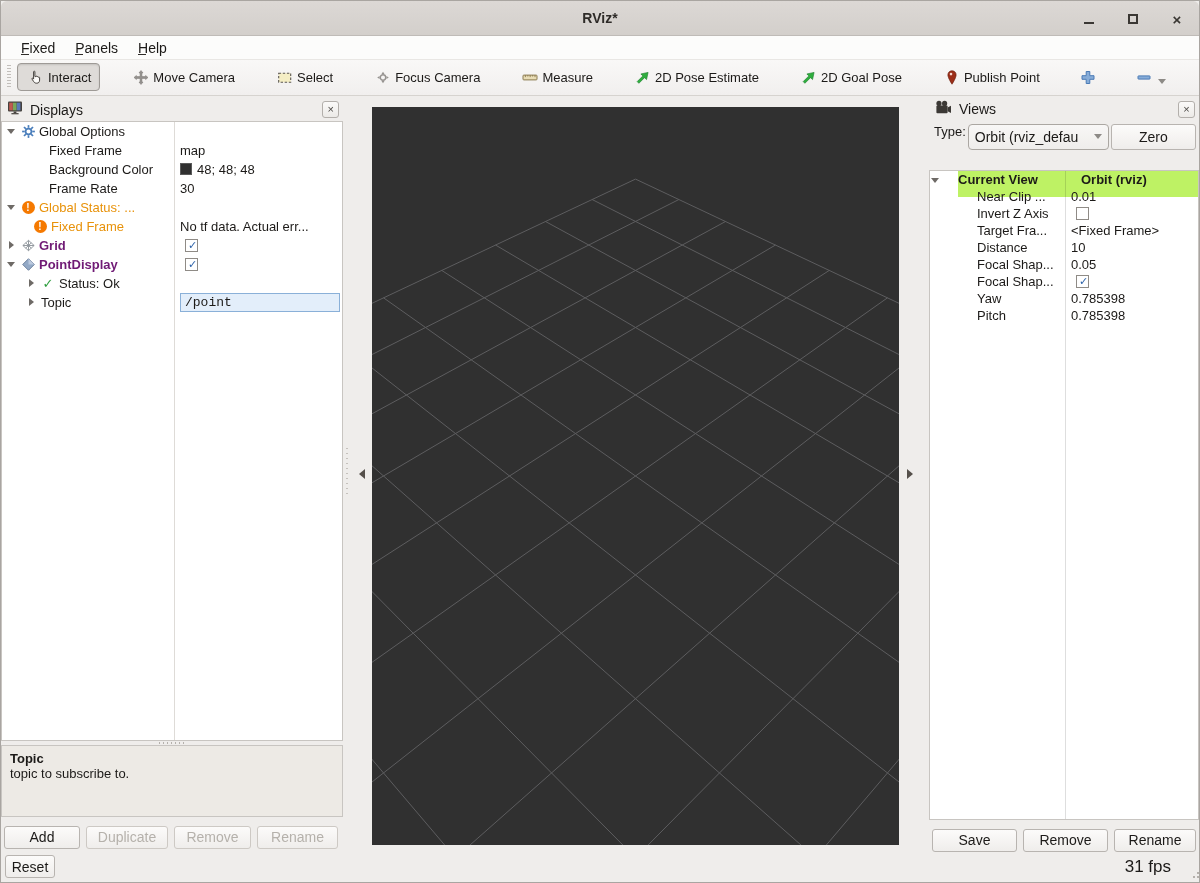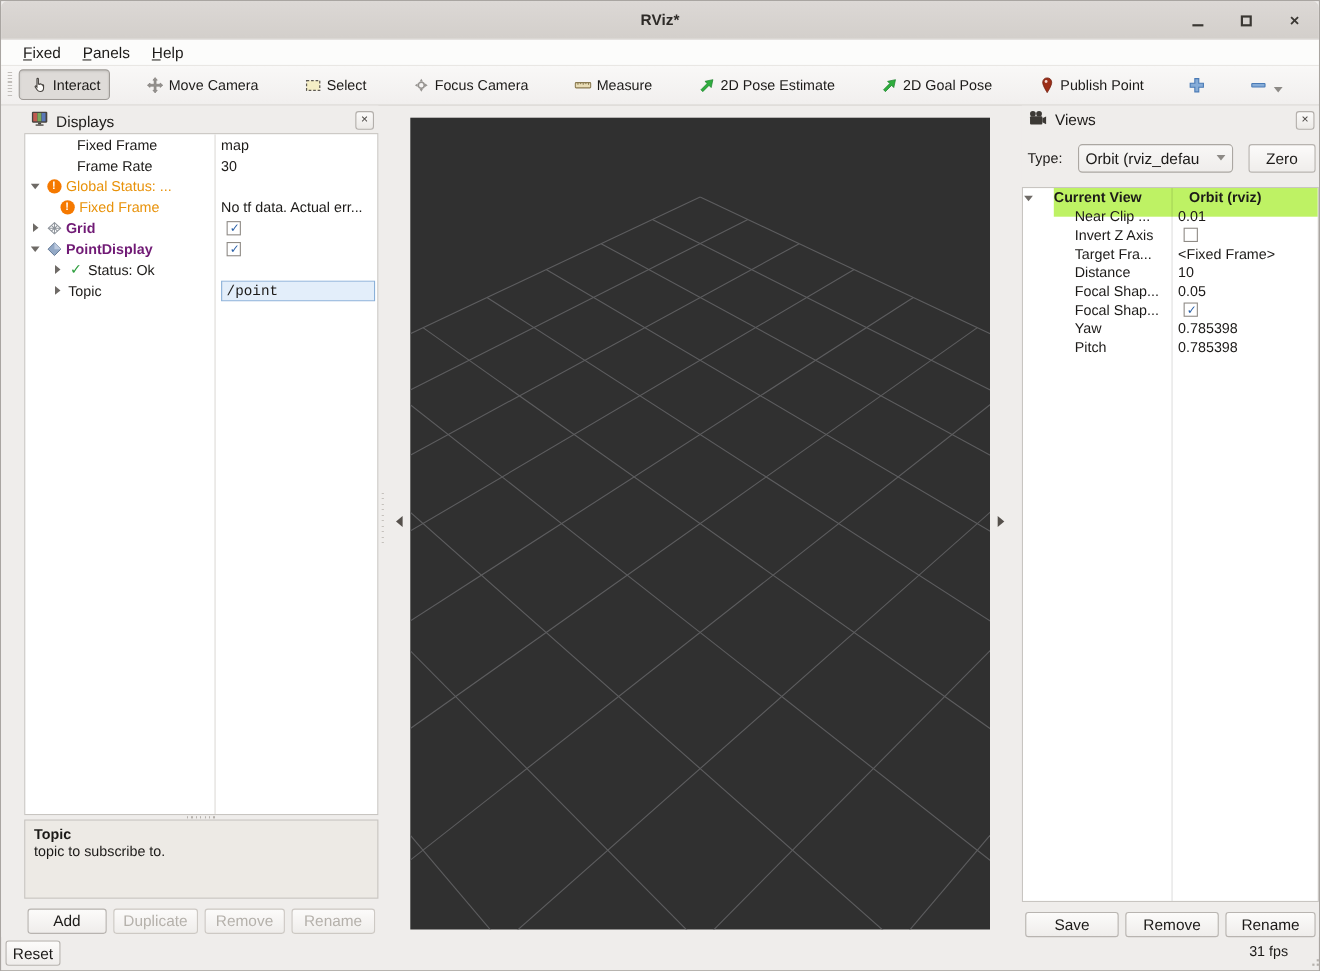--- a/index.html
+++ b/index.html
@@ -25,21 +25,21 @@
   .tb-handle { width:4px; height:24px; margin:0 6px 0 2px; background:repeating-linear-gradient(#c2beba 0 1px, transparent 1px 3px); }
   .tool { display:flex; align-items:center; gap:4px; padding:5px 8px; margin-right:22px; border:1px solid transparent; border-radius:4px; font-size:13px; }
   .tool.selected { background:#deDBd8; background:#dedbd8; border-color:#9e9a96; box-shadow:inset 0 1px 2px rgba(0,0,0,.12); }
   .tool svg { display:block; }
   .tool-small { padding:5px 6px; margin-right:24px; position:relative; }
   .dd-arrow { position:absolute; right:-8px; bottom:2px; width:0; height:0; border:4px solid transparent; border-top:5px solid #8d8a86; }
 
   
   .main { height:756px; display:flex; }
   .panel { background:#efedeb; padding-top:3px; display:flex; flex-direction:column; }
-  .panel-left { width:343px;padding-left:21px; }
+  .panel-left { width:343px; }
   .panel-right { width:270px; }
   .panel-header { height:22px; display:flex; align-items:center; padding:0 4px 0 6px; }
   .panel-header .ph-title { font-size:14px; margin-left:7px; flex:1; }
   .close-btn { width:17px; height:17px; border:1px solid #b3afab; border-radius:3px; background:linear-gradient(#fbfaf9,#eceae7); display:flex; align-items:center; justify-content:center; font-size:11px; color:#4a4744; line-height:1; }
 
   
   .tree { background:#ffffff; border:1px solid #c8c5c1; position:relative; overflow:hidden; }
   .tree-displays { height:620px; margin:0; }
   .tree-views { height:665px; margin-top:7px; }
   .tree-displays::before { content:""; position:absolute; left:172px; top:0; bottom:0; width:1px; background:#dedbd7; }
@@ -73,40 +73,40 @@
   .hsplit { height:4px; display:flex; align-items:center; justify-content:center; }
   .hsplit .dots { width:26px; height:2px; background:repeating-linear-gradient(90deg,#b5b1ac 0 1px, transparent 1px 4px); }
   .descbox { height:72px; margin:0; background:#edeae5; border:1px solid #c8c5c1; padding:5px 8px; }
   .descbox .dtitle { font-weight:bold; }
   .btnrow { display:flex; gap:6px; padding:0 3px; margin-top:9px; }
   .btn { height:23px; border:1px solid #b8b4b0; border-radius:3px; background:linear-gradient(#fcfbfa,#efedeb); font-size:14px; display:flex; align-items:center; justify-content:center; color:#1c1a18; }
   .btn.disabled { color:#b5b1ab; border-color:#cdc9c4; }
   .w76{width:76px;} .w82{width:82px;} .w77{width:77px;} .w81{width:81px;} .w85{width:85px;} .w50{width:50px;}
 
   
-  .typerow { display:flex; align-items:center; margin:4px 3px 0 5px; height:40px; gap:14px; }
+  .typerow { display:flex; align-items:flex-start; margin:4px 3px 0 5px; height:40px; gap:2px; }
   .combo { flex:0 0 141px; height:26px; border:1px solid #aba7a2; border-radius:4px; background:linear-gradient(#f8f7f6,#efedeb); display:flex; align-items:center; padding:0 6px; font-size:14px; position:relative; }
   .combo .cval { flex:1; overflow:hidden; white-space:nowrap; }
   .combo .carr { width:0; height:0; border:4px solid transparent; border-top:5px solid #8d8a86; margin-top:4px; }
   .zero-btn { flex:1; height:26px; }
 
   
   .center { width:527px; position:relative; }
   .view3d { position:absolute; left:0; top:11px; width:527px; height:738px; background:#303030; }
   .view3d svg { display:block; }
   .vsplit { width:29px; position:relative; }
   .vsplit-r { width:31px; }
   .vs-dots { position:absolute; left:3px; top:352px; width:2px; height:48px; background:repeating-linear-gradient(#c5c1bc 0 1px, transparent 1px 5px); }
   .collapse { position:absolute; top:373px; width:0; height:0; border:5px solid transparent; }
   .collapse.left { left:11px; border-right:6px solid #55504b; }
   .collapse.right { left:9px; border-left:6px solid #55504b; }
 
   
   .statusbar { height:31px; display:flex; align-items:center; padding:0 6px 0 4px; position:relative; }
-  .fps { position:absolute; right:28px; top:5px; font-size:13px; }
+  .fps { position:absolute; right:28px; top:5px; font-size:17px; }
   .grip { position:absolute; right:4px; bottom:4px; width:2px; height:2px; background:#b5b1ac; box-shadow:8px 0 #b5b1ac, 8px -4px #b5b1ac, 8px -8px #b5b1ac, 4px 0 #b5b1ac, 4px -4px #b5b1ac, 0 0 #b5b1ac; }
 </style>
 </head>
 <body>
 
 <div class="window">
 
   <div class="titlebar">
     <span class="title">RViz*</span>
     <div class="win-controls">
@@ -242,25 +242,57 @@
             </svg></span>
         <span class="ph-title">Displays</span>
         <div class="close-btn">
             <span>×</span>
           </div>
       </div>
 
       <div class="tree tree-displays">
         <div class="trow">
           <div class="tname">
+              <span class="arr down"></span>
+              <span class="ticon">
+                <svg width="15" height="15" viewBox="0 0 16 16">
+                  <g stroke="#4a7ebb" stroke-width="1.8">
+                    <line x1="8" y1="1.2" x2="8" y2="4"></line>
+                    <line x1="8" y1="12" x2="8" y2="14.8"></line>
+                    <line x1="1.2" y1="8" x2="4" y2="8"></line>
+                    <line x1="12" y1="8" x2="14.8" y2="8"></line>
+                    <line x1="3.2" y1="3.2" x2="5.2" y2="5.2"></line>
+                    <line x1="10.8" y1="10.8" x2="12.8" y2="12.8"></line>
+                    <line x1="12.8" y1="3.2" x2="10.8" y2="5.2"></line>
+                    <line x1="5.2" y1="10.8" x2="3.2" y2="12.8"></line>
+                  </g>
+                  <circle cx="8" cy="8" r="3.1" fill="#fff" stroke="#4a7ebb" stroke-width="1.8"></circle>
+                </svg>
+              </span>
+              <span class="tlabel">Global Options</span>
+            </div>
+          <div class="tval"></div>
+        </div>
+        <div class="trow">
+          <div class="tname">
               <span class="sp40"></span>
               <span class="tlabel">Fixed Frame</span>
             </div>
           <div class="tval">
               <span>map</span>
+            </div>
+        </div>
+        <div class="trow">
+          <div class="tname">
+              <span class="sp40"></span>
+              <span class="tlabel">Background Color</span>
+            </div>
+          <div class="tval">
+              <span class="swatch"></span>
+              <span>48; 48; 48</span>
             </div>
         </div>
         <div class="trow">
           <div class="tname">
               <span class="sp40"></span>
               <span class="tlabel">Frame Rate</span>
             </div>
           <div class="tval">
               <span>30</span>
             </div>

